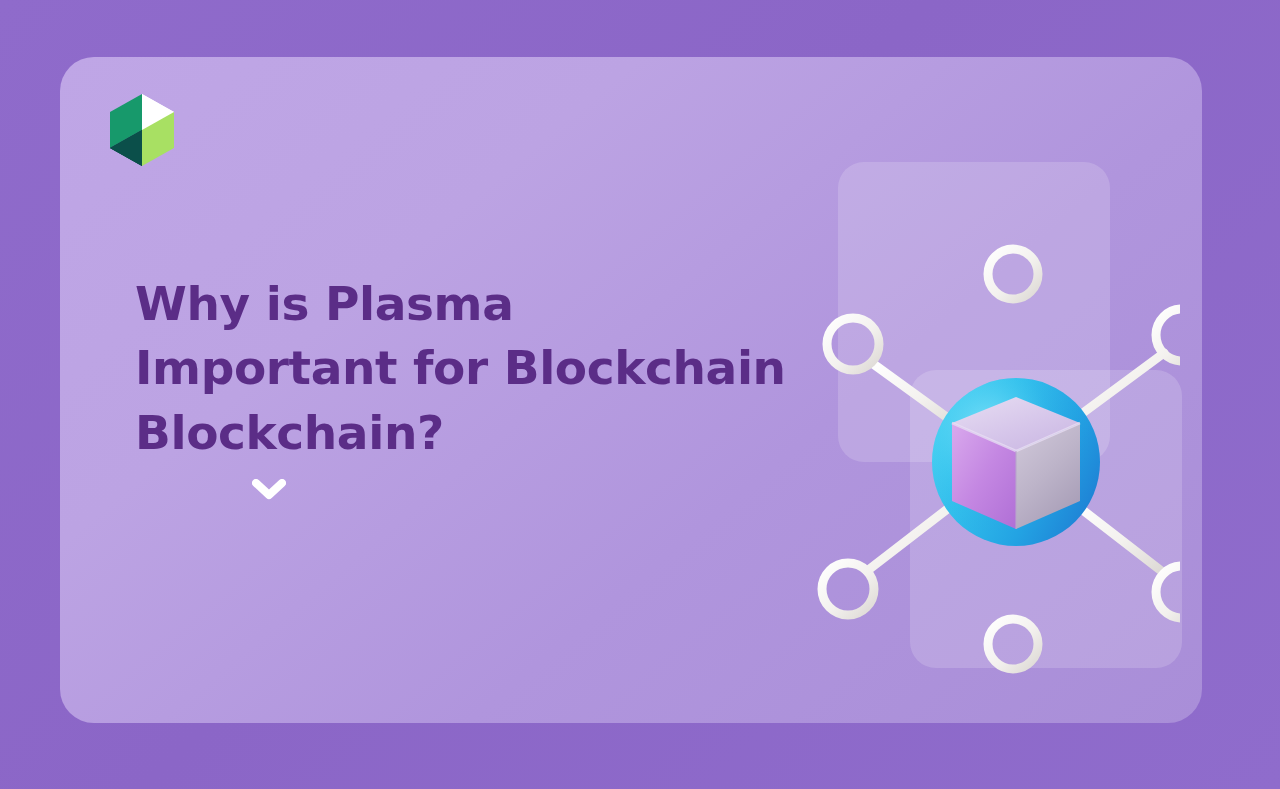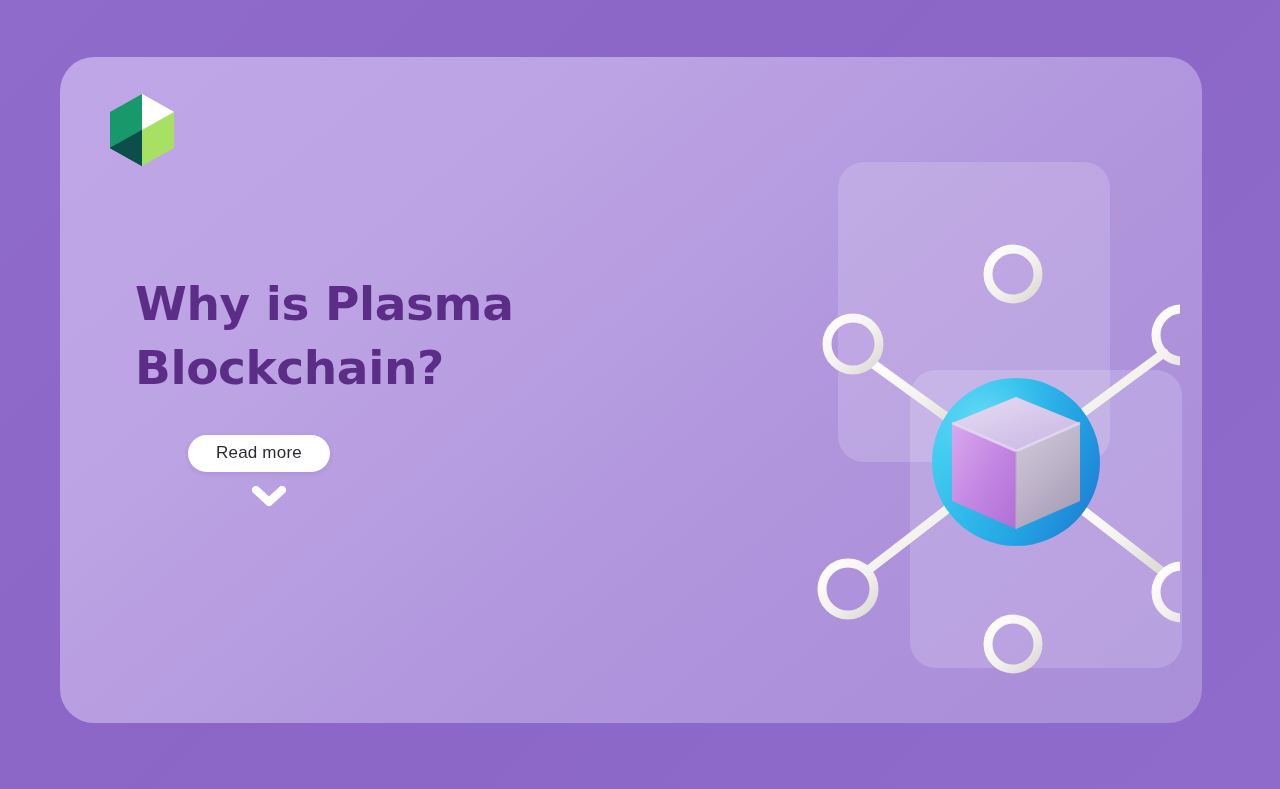--- a/index.html
+++ b/index.html
@@ -109,24 +109,24 @@
 
       <polygon points="38,40 70,22 70,58 38,76" fill="#A8E063"></polygon>
 
       <polygon points="6,58 38,40 38,76" fill="#0B4F4A"></polygon>
     </svg>
   </div>
 
   <div class="text-block">
     <h1 class="headline">
       <span class="ln">Why is Plasma</span>
+      <span class="ln">Important for Blockchain</span>
       <span class="ln">Blockchain?</span>
     </h1>
 
-    <button class="read-more">Read more</button>
 
     <div class="chevron-wrap">
       <svg width="34" height="22" viewBox="0 0 34 22">
         <path d="M4 4 L17 16 L30 4" fill="none" stroke="#FFFFFF" stroke-width="8" stroke-linecap="round" stroke-linejoin="round"></path>
       </svg>
     </div>
   </div>
 
   <div class="illo">
 

